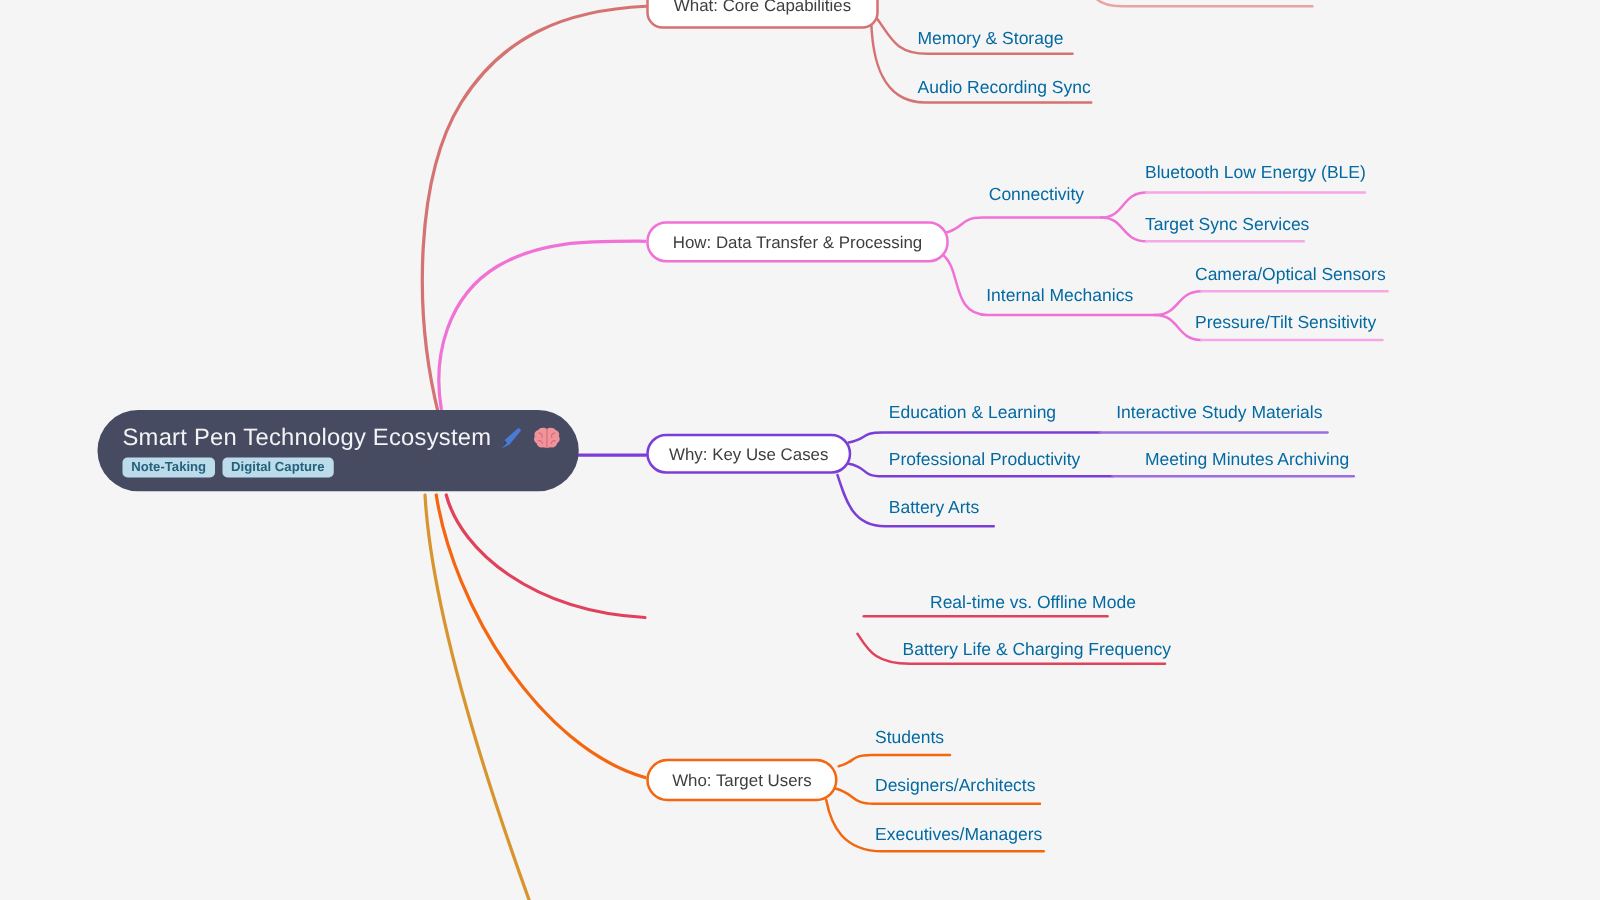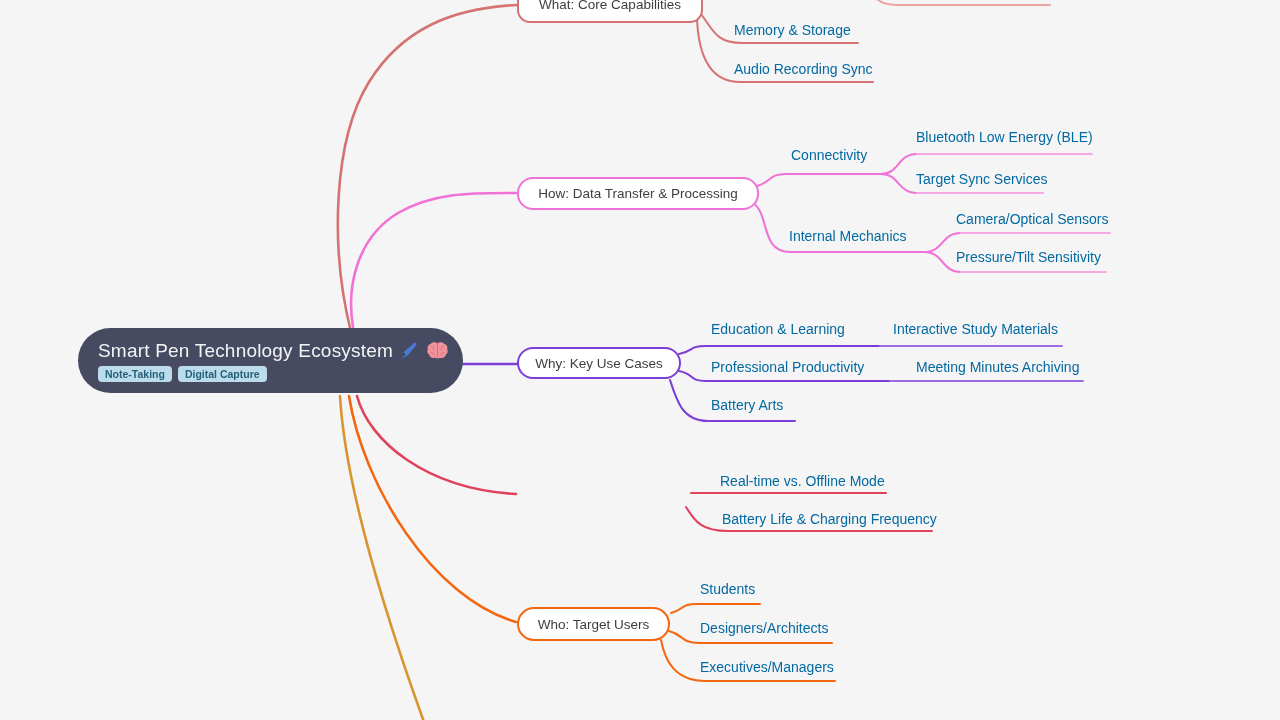--- a/index.html
+++ b/index.html
@@ -52,21 +52,21 @@
   .l-ble{left:916px;top:129px;}
   .l-cloud{left:916px;top:171px;}
   .l-internal{left:789px;top:228px;}
   .l-camera{left:956px;top:211px;}
   .l-pressure{left:956px;top:249px;}
   .l-education{left:711px;top:321px;}
   .l-interactive{left:893px;top:321px;}
   .l-professional{left:711px;top:359px;}
   .l-meeting{left:916px;top:359px;text-align:right;}
   .l-creative{left:711px;top:397px;}
-  .l-realtime{left:720px;top:473px;}
+  .l-realtime{left:744px;top:473px;}
   .l-battery{left:722px;top:511px;}
   .l-students{left:700px;top:581px;}
   .l-designers{left:700px;top:620px;}
   .l-executives{left:700px;top:659px;}
 
   .root-node{
     position:absolute;
     left:78px;top:328px;width:385px;height:65px;
     background:#474b61;
     border-radius:33px;

